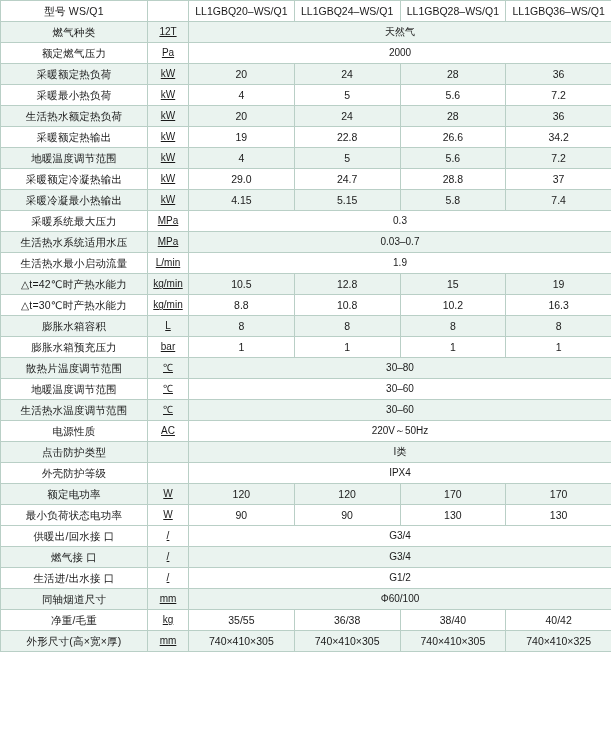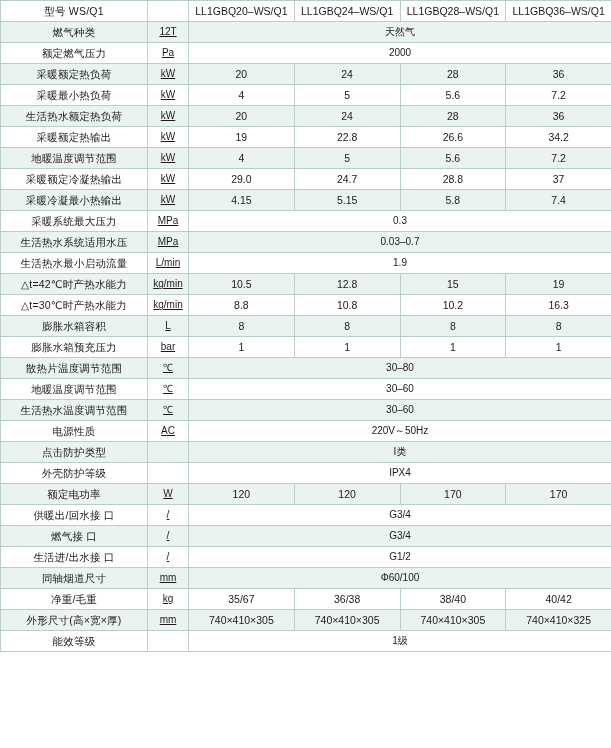--- a/index.html
+++ b/index.html
@@ -223,20 +223,28 @@
       </tr>
       <tr class="even">
         <td class="label">额定电功率</td>
         <td class="unit">W</td>
         <td class="val">120</td>
         <td class="val">120</td>
         <td class="val">170</td>
         <td class="val">170</td>
       </tr>
       <tr class="odd">
+        <td class="label">最小负荷状态电功率</td>
+        <td class="unit">W</td>
+        <td class="val">90</td>
+        <td class="val">90</td>
+        <td class="val">130</td>
+        <td class="val">130</td>
+      </tr>
+      <tr class="odd">
         <td class="label">供暖出/回水接 口</td>
         <td class="unit">/</td>
         <td class="span" colspan="4">G3/4</td>
       </tr>
       <tr class="even">
         <td class="label">燃气接 口</td>
         <td class="unit">/</td>
         <td class="span" colspan="4">G3/4</td>
       </tr>
       <tr class="odd">
@@ -245,32 +253,27 @@
         <td class="span" colspan="4">G1/2</td>
       </tr>
       <tr class="even">
         <td class="label">同轴烟道尺寸</td>
         <td class="unit">mm</td>
         <td class="span" colspan="4">Φ60/100</td>
       </tr>
       <tr class="odd">
         <td class="label">净重/毛重</td>
         <td class="unit">kg</td>
-        <td class="val">35/67</td>
+        <td class="val">35/55</td>
         <td class="val">36/38</td>
         <td class="val">38/40</td>
         <td class="val">40/42</td>
       </tr>
       <tr class="even">
         <td class="label">外形尺寸(高×宽×厚)</td>
         <td class="unit">mm</td>
         <td class="val">740×410×305</td>
         <td class="val">740×410×305</td>
         <td class="val">740×410×305</td>
         <td class="val">740×410×325</td>
       </tr>
-      <tr class="odd">
-        <td class="label">能效等级</td>
-        <td class="unit"></td>
-        <td class="span" colspan="4">1级</td>
-      </tr>
     </tbody>
 </table>
 
 </body></html>

